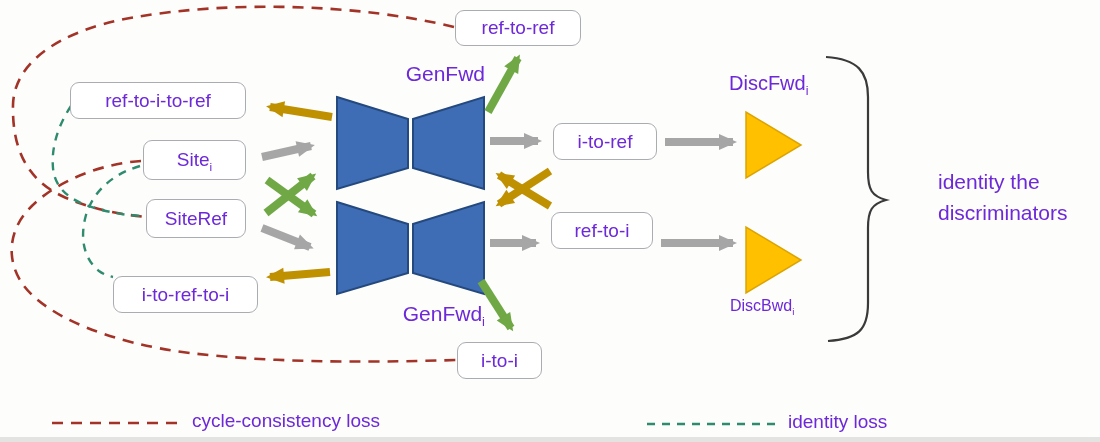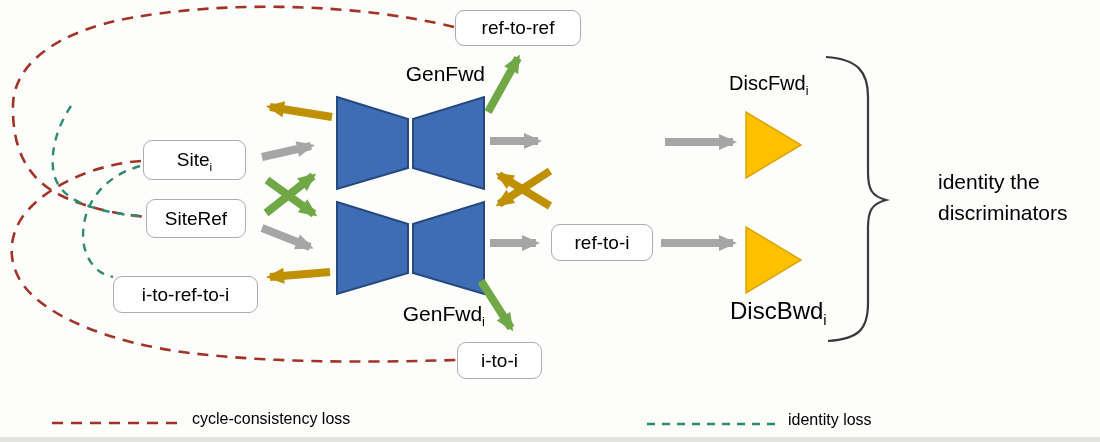--- a/index.html
+++ b/index.html
@@ -1,41 +1,41 @@
 <!DOCTYPE html>
 <html style="--generator-blue: #3f6db5; --generator-border: #24497e; --discriminator-yellow: #ffc000; --arrow-gray: #a6a6a6; --arrow-green: #6fa845; --arrow-olive: #bf9000; --cycle-color: #a33327; --identity-color: #2e8b6e;"><head>
 <meta charset="utf-8">
 <style>
   html,body { margin:0; padding:0; background:#ffffff; }
   #stage {
     position:relative; width:1100px; height:442px; overflow:hidden;
     background:#fdfdfc;
     font-family:"Liberation Sans", sans-serif;
-    color:#000000;
+    color:#6d28d9;
   }
   svg { position:absolute; left:0; top:0; }
   .node-box {
     position:absolute;
     background:#ffffff;
     border:1.6px solid #a9adb2;
     border-radius:9px;
     display:flex; align-items:center; justify-content:center;
     font-size:19px;
     white-space:nowrap;
     box-sizing:border-box;
     padding:0 10px;
     z-index:3;
   }
   .plain-label {
     position:absolute; font-size:21px; z-index:3; white-space:nowrap;
   }
   .center { text-align:right; }
   sub { font-size:0.62em; line-height:0; }
   .annot { font-size:21px; line-height:31px; }
-  .legend-label { font-size:16px; }
+  .legend-label { font-size:19px; }
 
   
   .gen-shape   { fill:var(--generator-blue); stroke:var(--generator-border); stroke-width:2; }
   .disc-shape  { fill:var(--discriminator-yellow); stroke:#dca400; stroke-width:1.5; }
   .arrow-gray  { stroke:var(--arrow-gray);  stroke-width:8; fill:none; }
   .arrow-green { stroke:var(--arrow-green); stroke-width:8; fill:none; }
   .arrow-olive { stroke:var(--arrow-olive); stroke-width:8; fill:none; }
   .head-gray   { fill:var(--arrow-gray); }
   .head-green  { fill:var(--arrow-green); }
   .head-olive  { fill:var(--arrow-olive); }
@@ -108,46 +108,52 @@
 
     <path class="brace" d="M 826,57 C 858,59 868,72 868,97 L 868,172 C 868,190 872,196 886,200 C 872,204 868,210 868,228 L 868,303 C 868,330 858,339 828,341"></path>
 
     <line class="curve-red" x1="52" y1="423" x2="180" y2="423"></line>
     <line class="curve-green" x1="647" y1="424" x2="777" y2="424"></line>
   </svg>
 
   <div class="node-box" style="left:455px; top:10px;  width:126px; height:36px;">
     <span>ref-to-ref</span>
   </div>
+  <div class="node-box" style="left:70px;  top:82px;  width:176px; height:37px;">
+    <span>ref-to-i-to-ref</span>
+  </div>
   <div class="node-box" style="left:143px; top:140px; width:103px; height:40px;">
     <span><span>Site</span><sub>i</sub></span>
   </div>
   <div class="node-box" style="left:146px; top:199px; width:100px; height:39px;">
     <span>SiteRef</span>
   </div>
   <div class="node-box" style="left:113px; top:260px; width:145px; height:37px;margin-top:16px;">
     <span>i-to-ref-to-i</span>
   </div>
-  <div class="node-box" style="left:551px; top:224px; width:102px; height:37px;">
+  <div class="node-box" style="left:553px; top:123px; width:104px; height:37px;">
+    <span>i-to-ref</span>
+  </div>
+  <div class="node-box" style="left:551px; top:212px; width:102px; height:37px;">
     <span>ref-to-i</span>
   </div>
   <div class="node-box" style="left:457px; top:342px; width:85px;  height:37px;">
     <span>i-to-i</span>
   </div>
 
   <div class="plain-label center" style="left:355px; top:62px;  width:130px;">
     <span>GenFwd</span><sub></sub>
   </div>
   <div class="plain-label center" style="left:355px; top:302px; width:130px;">
     <span>GenFwd</span><sub>i</sub>
   </div>
   <div class="plain-label" style="left:729px; top:72px;  font-size:20px;">
     <span>DiscFwd</span><sub>i</sub>
   </div>
-  <div class="plain-label" style="left:730px; top:297px; font-size:24px;">
+  <div class="plain-label" style="left:730px; top:297px; font-size:16px;">
     <span>DiscBwd</span><sub>i</sub>
   </div>
 
   <div class="plain-label annot" style="left:938px; top:166px;">
     <div>identity the</div>
     <div>discriminators</div>
   </div>
 
   <div class="plain-label legend-label" style="left:192px; top:410px;">
     <span>cycle-consistency loss</span>

